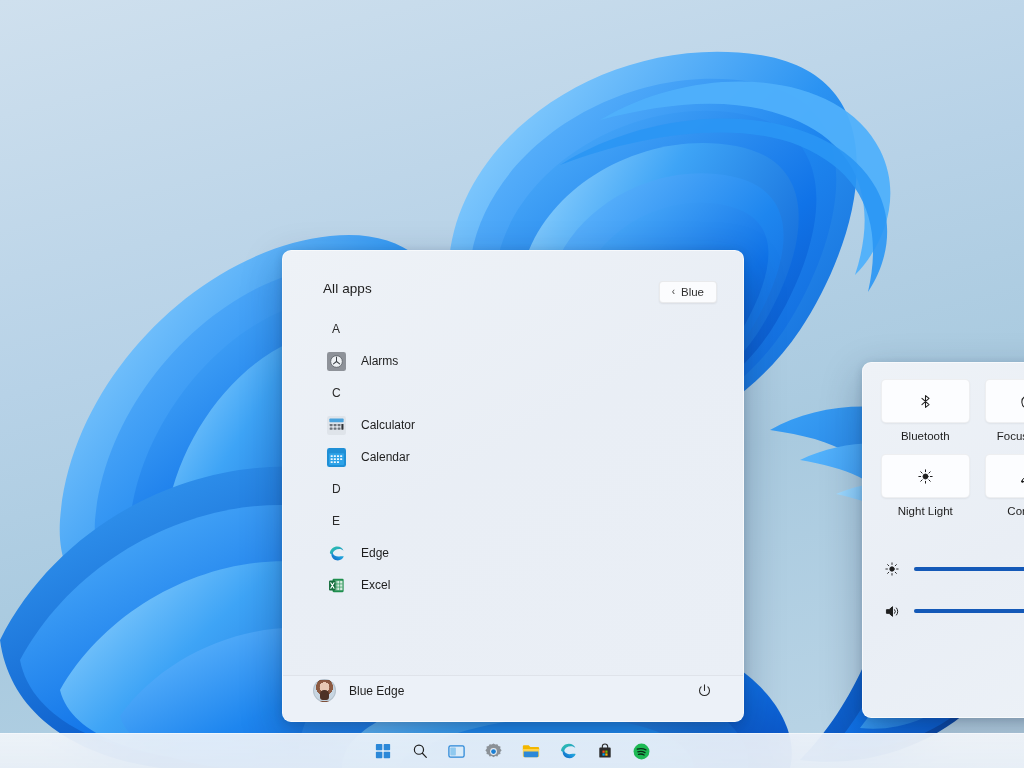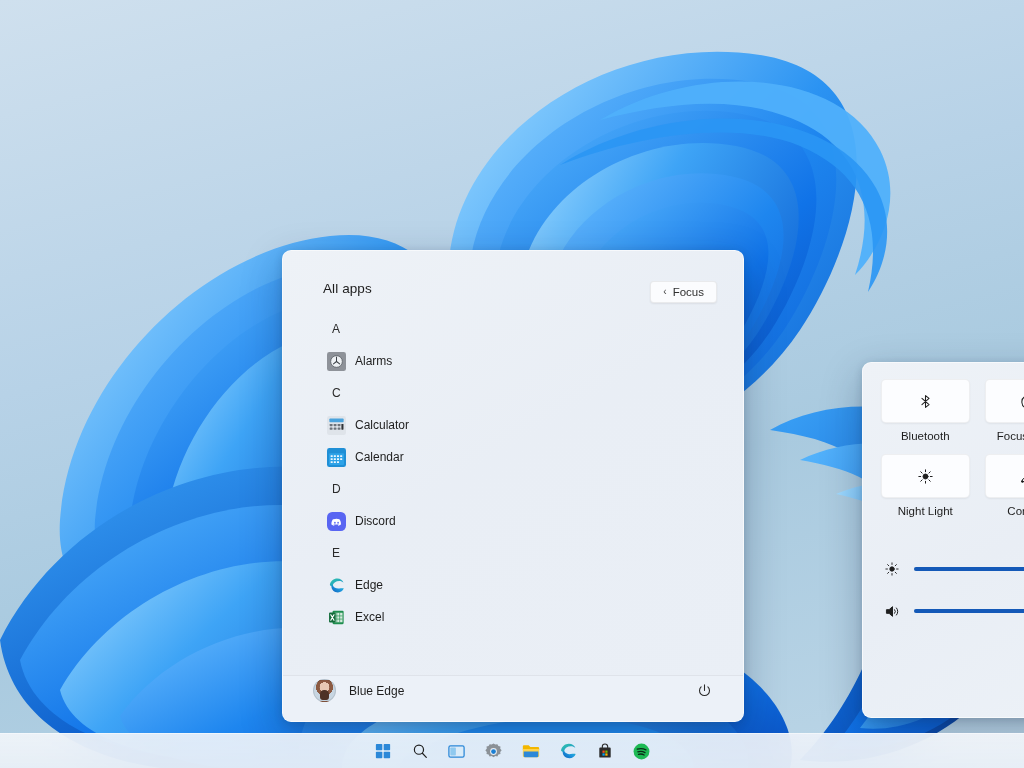--- a/index.html
+++ b/index.html
@@ -60,21 +60,21 @@
   #app-list {
     flex:1 1 auto; overflow:hidden;
     padding:0 26px 0 40px;
     position:relative;
   }
   .section-letter {
     font-size:12px; color:#2a2a2a; height:32px;
     display:flex; align-items:center; padding-left:9px;
   }
   .app-row {
-    display:flex; align-items:center; gap:9px;
+    display:flex; align-items:center; gap:15px;
     height:32px; border-radius:4px; padding-left:4px;
     cursor:pointer;
   }
   .app-name { font-size:12px; color:#1e1e1e; }
   .app-icon { width:19px; height:19px; flex:0 0 19px; position:relative; }
 
   #sm-footer {
     flex:0 0 auto; height:46px;
     background:rgba(236,241,247,0.92);
     border-top:1px solid rgba(0,0,0,0.055);
@@ -211,21 +211,21 @@
       <path d="M430 744 C490 716 580 710 640 726 C678 736 694 754 694 768 L400 768 C400 758 410 752 430 744 Z" fill="#1f8bf0"></path>
     </svg>
   </div>
 
   <div id="start-menu">
 
     <div id="sm-header">
       <div id="sm-title">All apps</div>
       <div id="back-button">
         <span class="chev">‹</span>
-        <span>Focus</span>
+        <span>Blue</span>
       </div>
     </div>
 
     <div id="app-list">
         <div class="section-letter">A</div>
         <div class="app-row">
           <span class="app-icon">
             <span style="display: flex; align-items: center; justify-content: center; width: 19px; height: 19px;">
               <svg width="19" height="19" viewBox="0 0 24 24">
                 <rect width="24" height="24" rx="3" fill="#8e9299"></rect>
@@ -275,33 +275,20 @@
                   <rect x="4.6" y="16.6" width="2.6" height="2.3" rx=".4"></rect>
                   <rect x="8.6" y="16.6" width="2.6" height="2.3" rx=".4"></rect>
                   <rect x="12.6" y="16.6" width="2.6" height="2.3" rx=".4"></rect>
                 </g>
               </svg>
             </span>
           </span>
           <span class="app-name">Calendar</span>
         </div>
         <div class="section-letter">D</div>
-        <div class="app-row">
-          <span class="app-icon">
-            <span style="display: flex; align-items: center; justify-content: center; width: 19px; height: 19px;">
-              <svg width="19" height="19" viewBox="0 0 24 24">
-                <rect width="24" height="24" rx="6.5" fill="#5865f2"></rect>
-                <path d="M8.3 9.2 c2.4-1.1 5-1.1 7.4 0 1.5 2 2.1 4.2 1.9 6.5 -1.1.8-2.2 1.3-3.3 1.6 l-.7-1.2 c.5-.2 1-.4 1.4-.7 -.1-.1-.2-.1-.3-.2 -2 .9-4.2.9-6.2 0 -.1.1-.2.1-.3.2 .4.3.9.5 1.4.7 l-.7 1.2 c-1.1-.3-2.2-.8-3.3-1.6 -.2-2.3.4-4.5 1.9-6.5 z" fill="#fff"></path>
-                <ellipse cx="10" cy="13.6" rx="1.05" ry="1.25" fill="#5865f2"></ellipse>
-                <ellipse cx="14" cy="13.6" rx="1.05" ry="1.25" fill="#5865f2"></ellipse>
-              </svg>
-            </span>
-          </span>
-          <span class="app-name">Discord</span>
-        </div>
         <div class="section-letter">E</div>
         <div class="app-row">
           <span class="app-icon">
             <span style="display: flex; align-items: center; justify-content: center; width: 19px; height: 19px;">
               <svg width="19" height="19" viewBox="0 0 24 24">
                 <defs>
                   <linearGradient id="eg19" x1="0" y1="1" x2="1" y2="0">
                     <stop offset="0%" stop-color="#0f5fbd"></stop>
                     <stop offset="55%" stop-color="#1e9de0"></stop>
                     <stop offset="100%" stop-color="#35c1a5"></stop>

